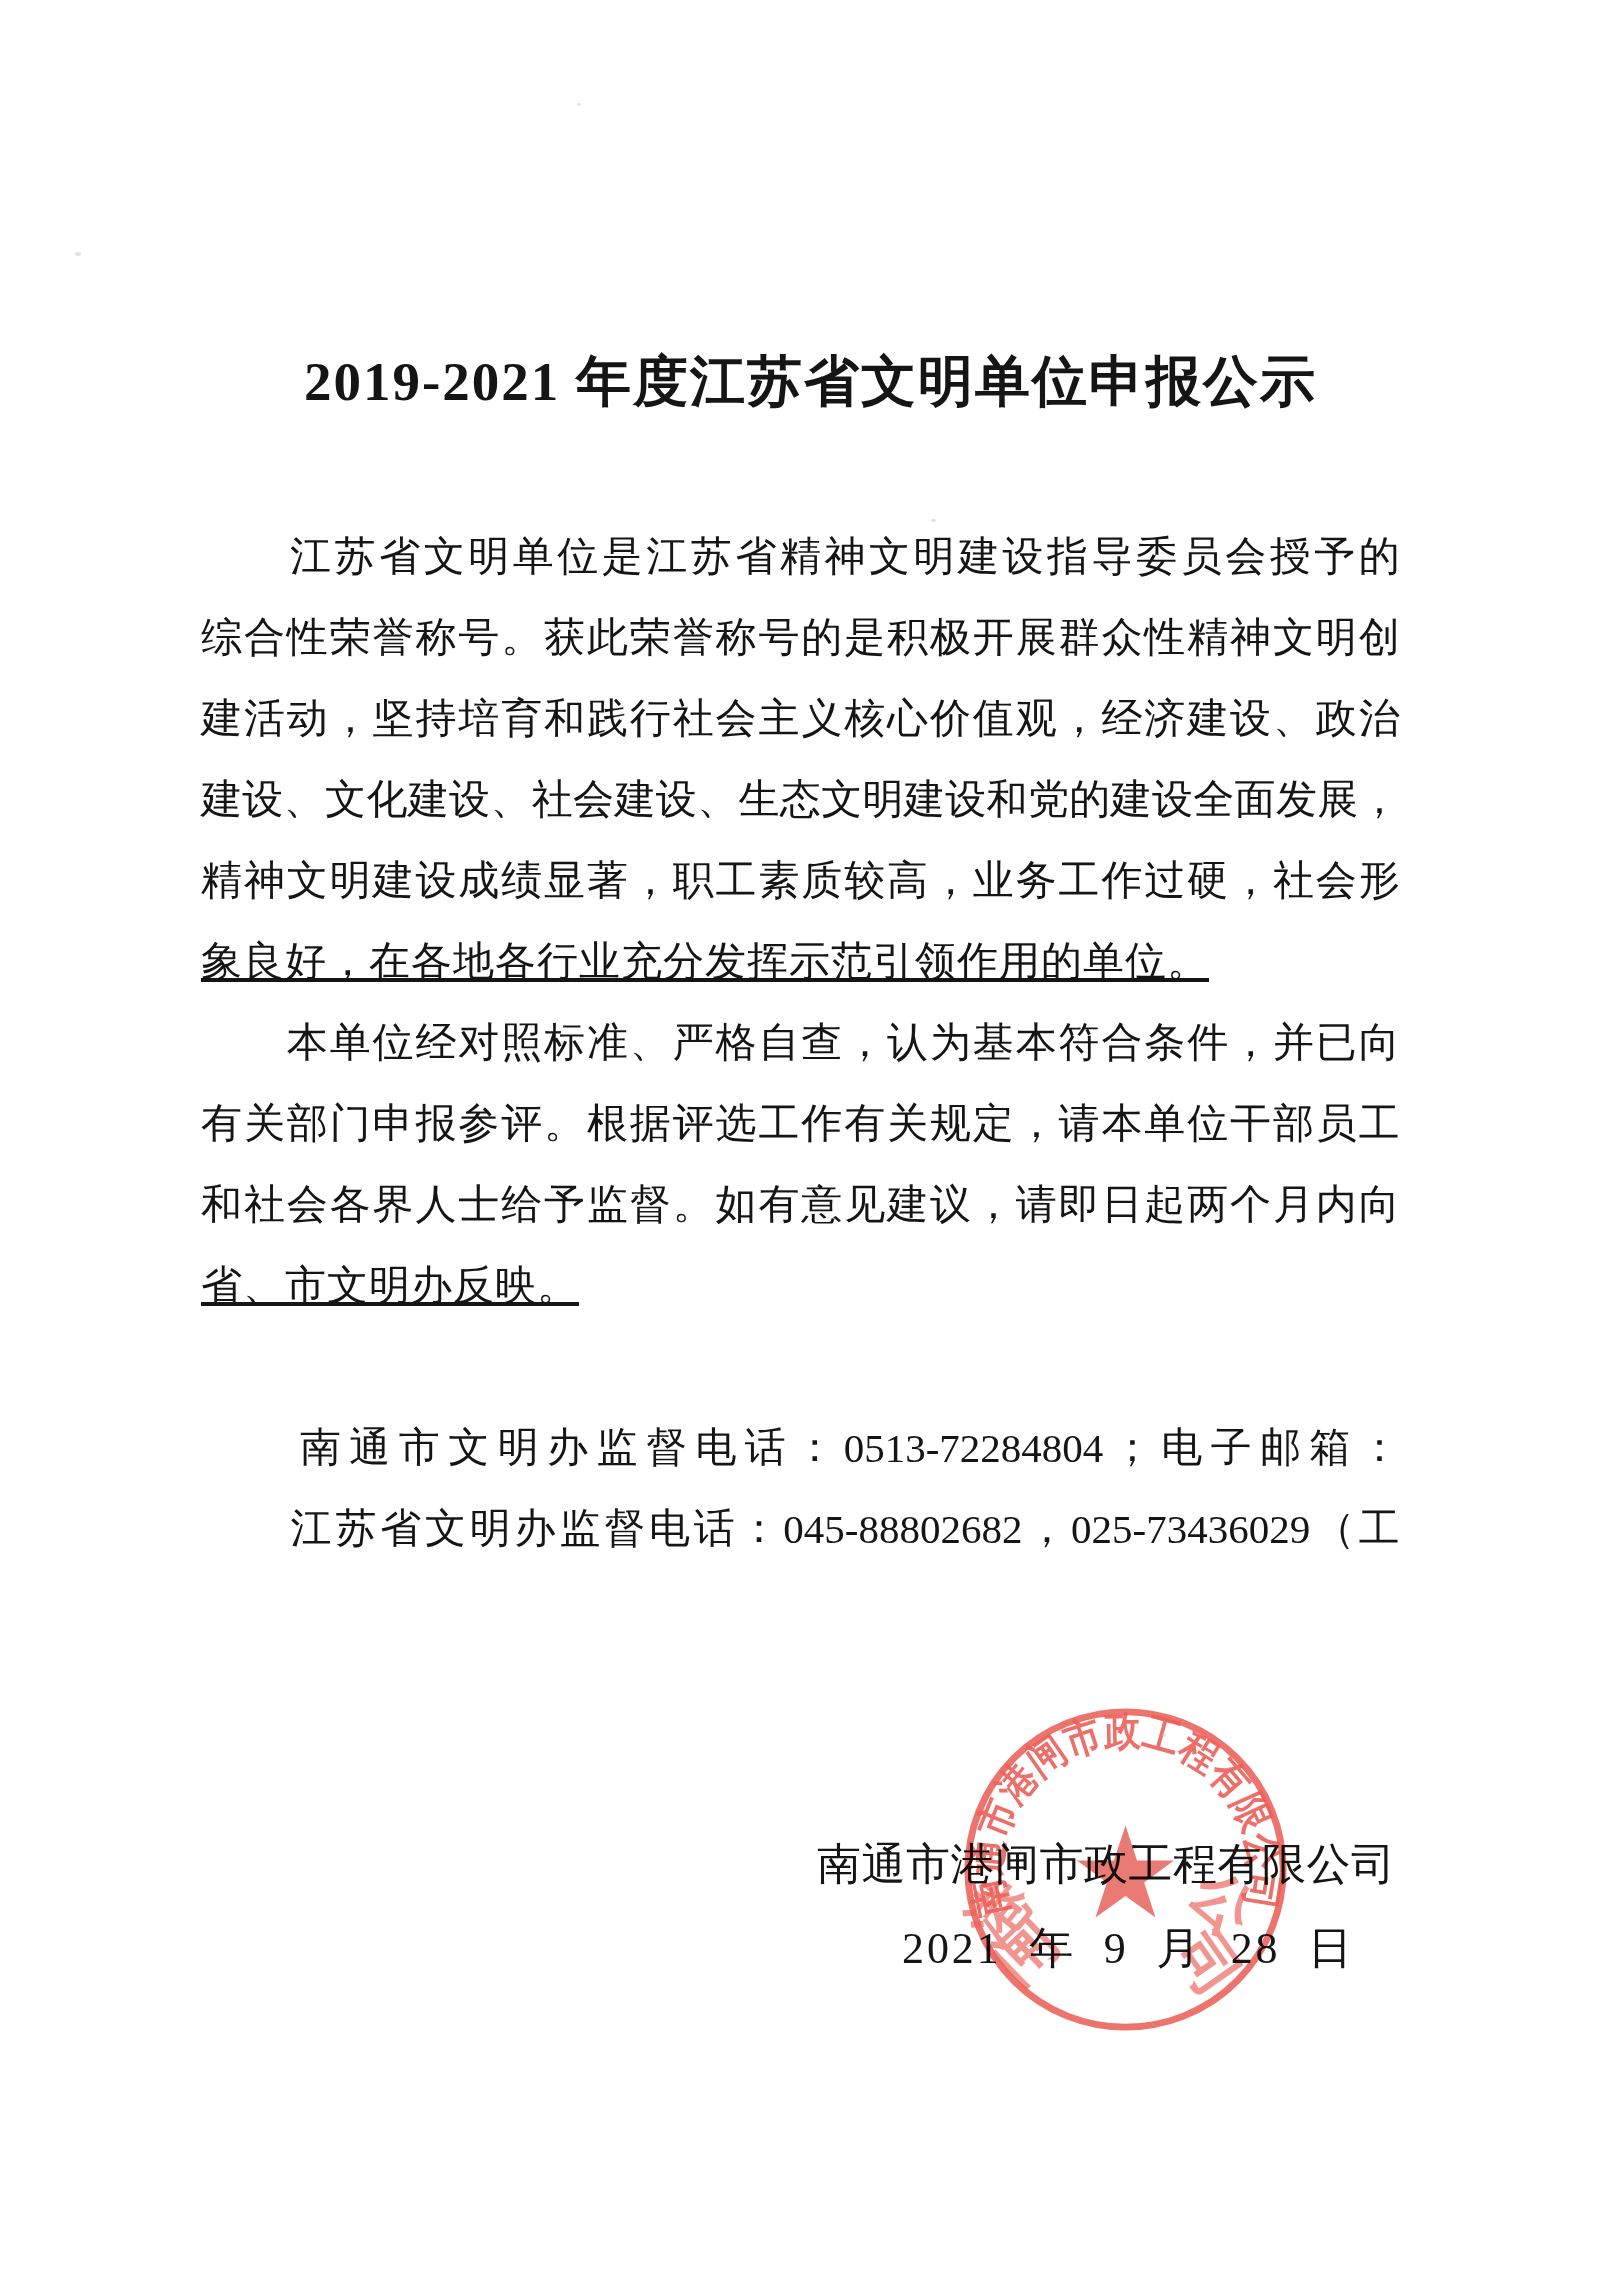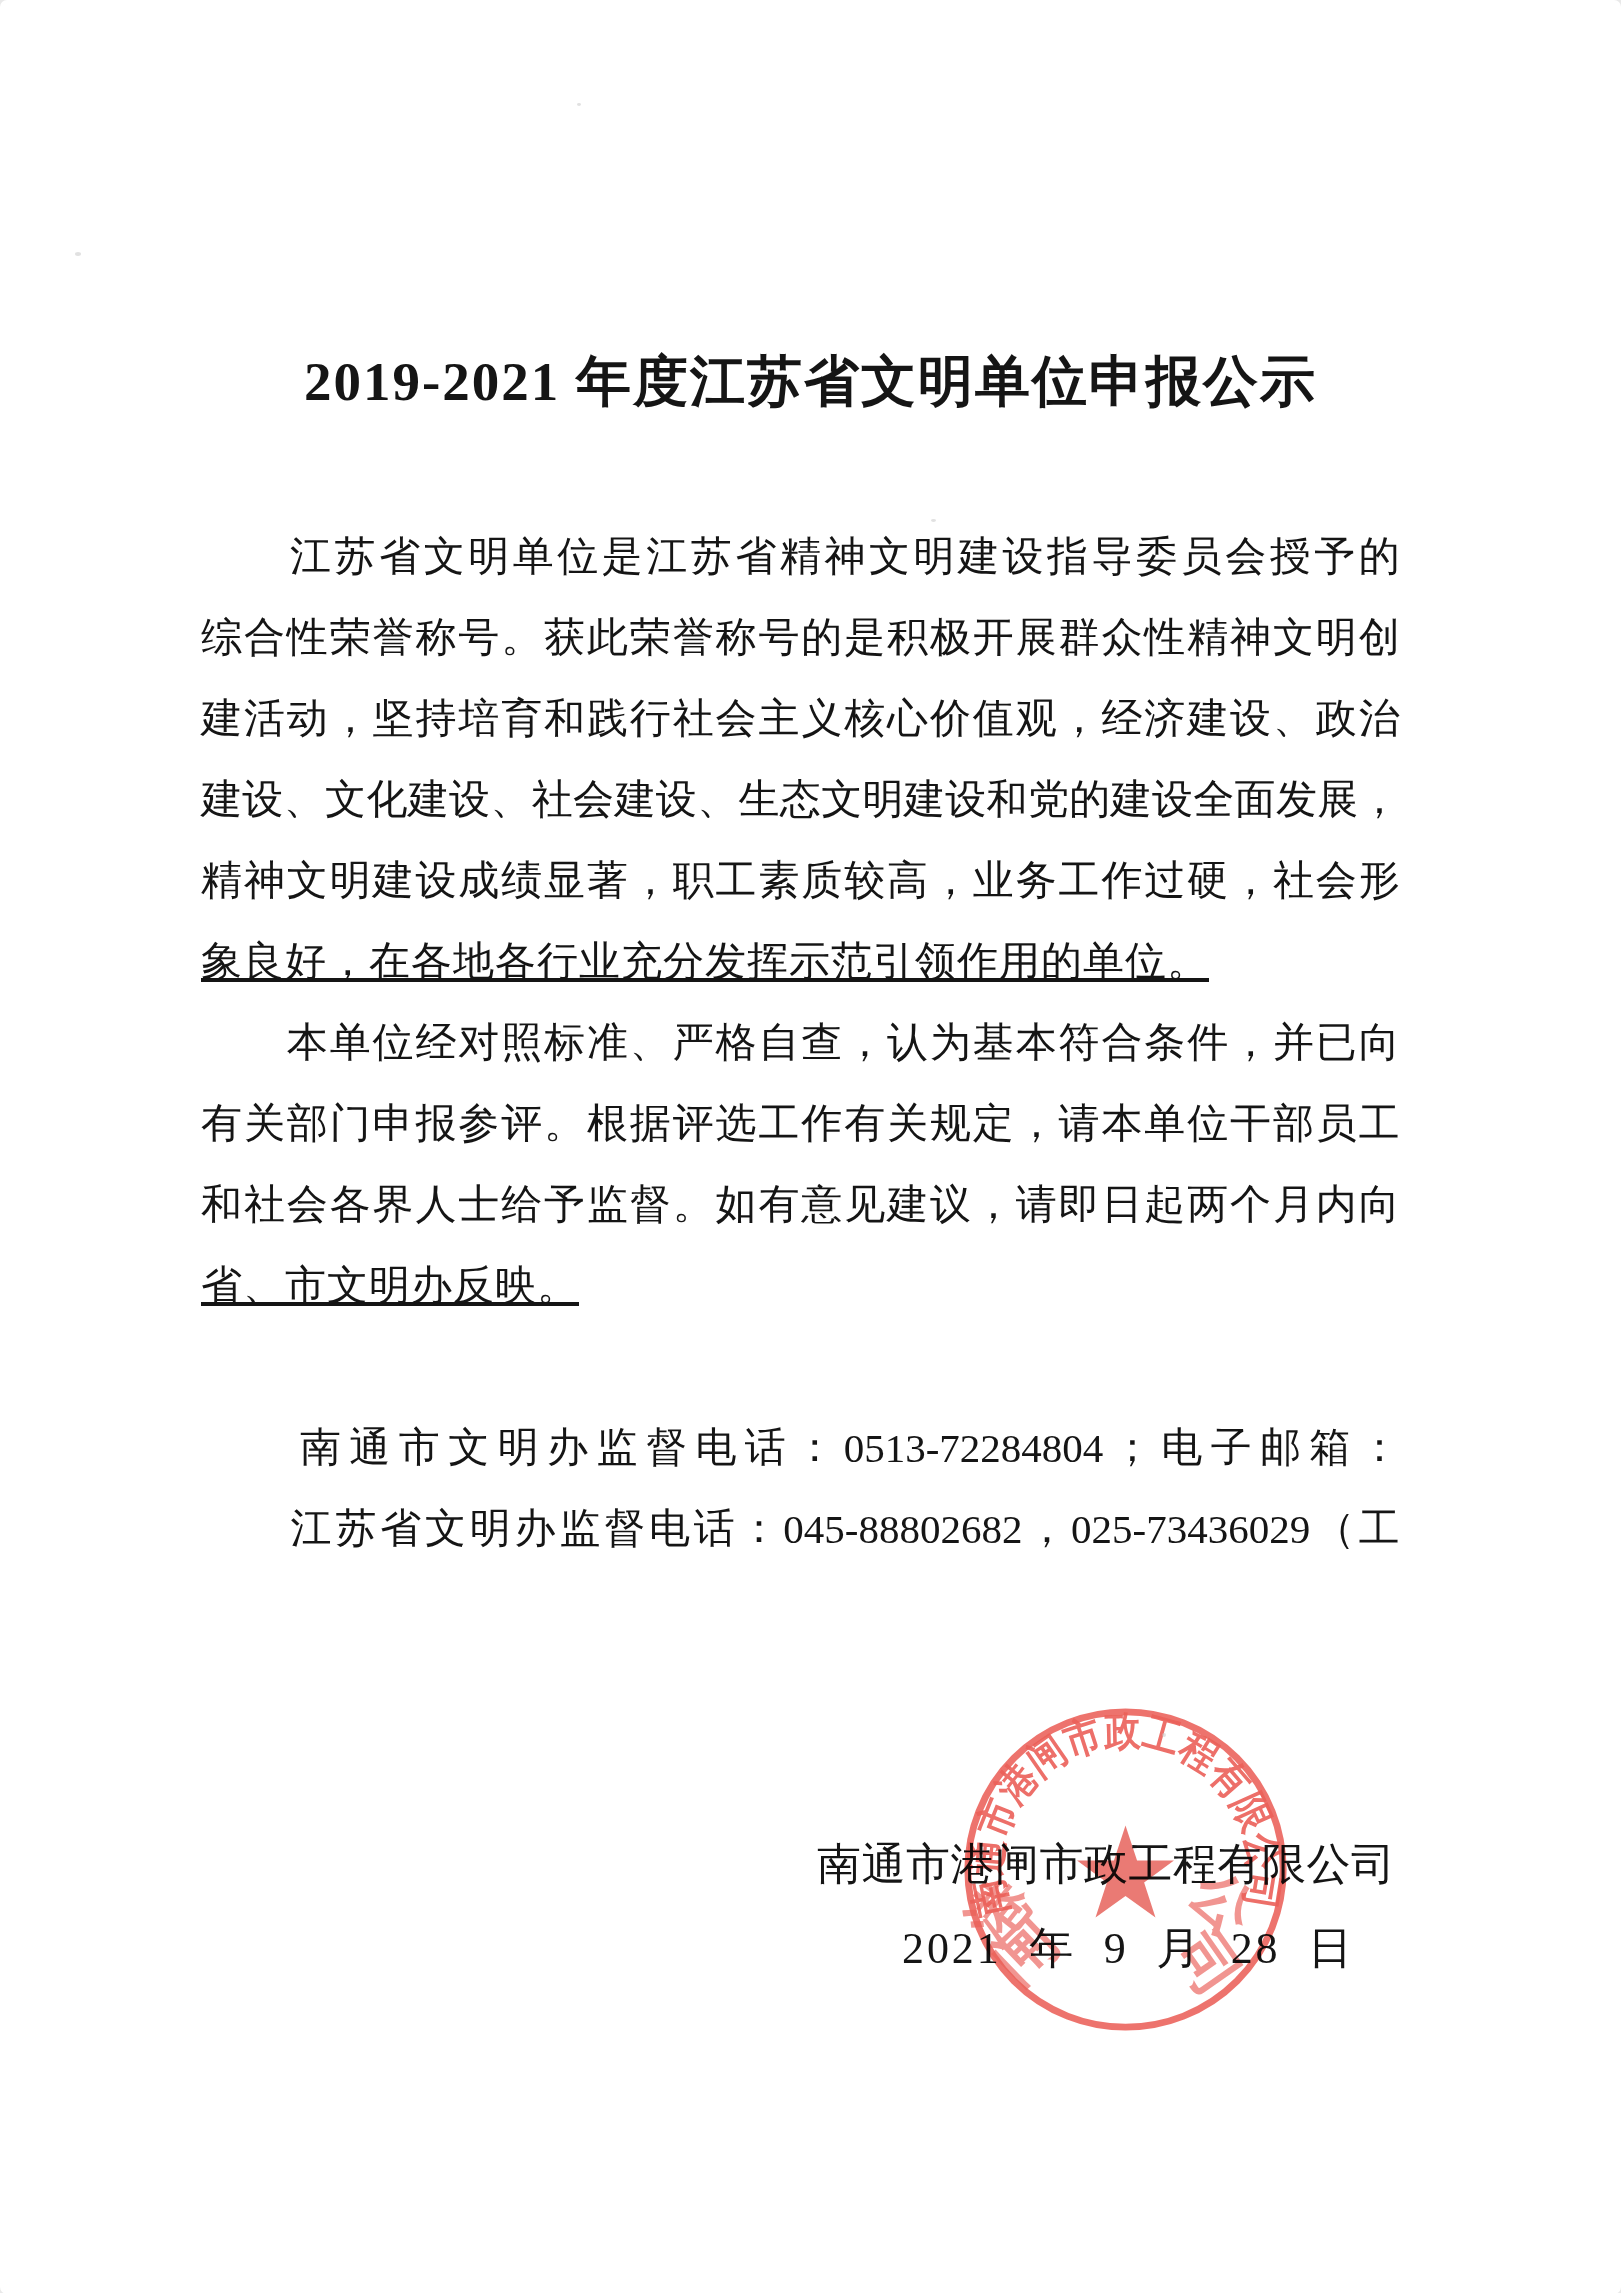--- a/index.html
+++ b/index.html
@@ -4,21 +4,20 @@
 <style>
   html,body{margin:0;padding:0;background:#e9e9e9;}
   .page{
     position:relative;
     width:1621px;height:2294px;
     margin:0 auto;
     background:#ffffff;
     overflow:hidden;
     font-family:"Liberation Serif","DejaVu Serif",serif;
     color:#151515;
-    border-radius:7px;
   }
   .doc-title{
     position:absolute;left:0;top:345px;width:100%;
     text-align:center;
     font-size:55px;font-weight:bold;
     letter-spacing:2px;
     white-space:nowrap;
   }
   .body-block{
     position:absolute;left:201px;top:516px;width:1199px;

